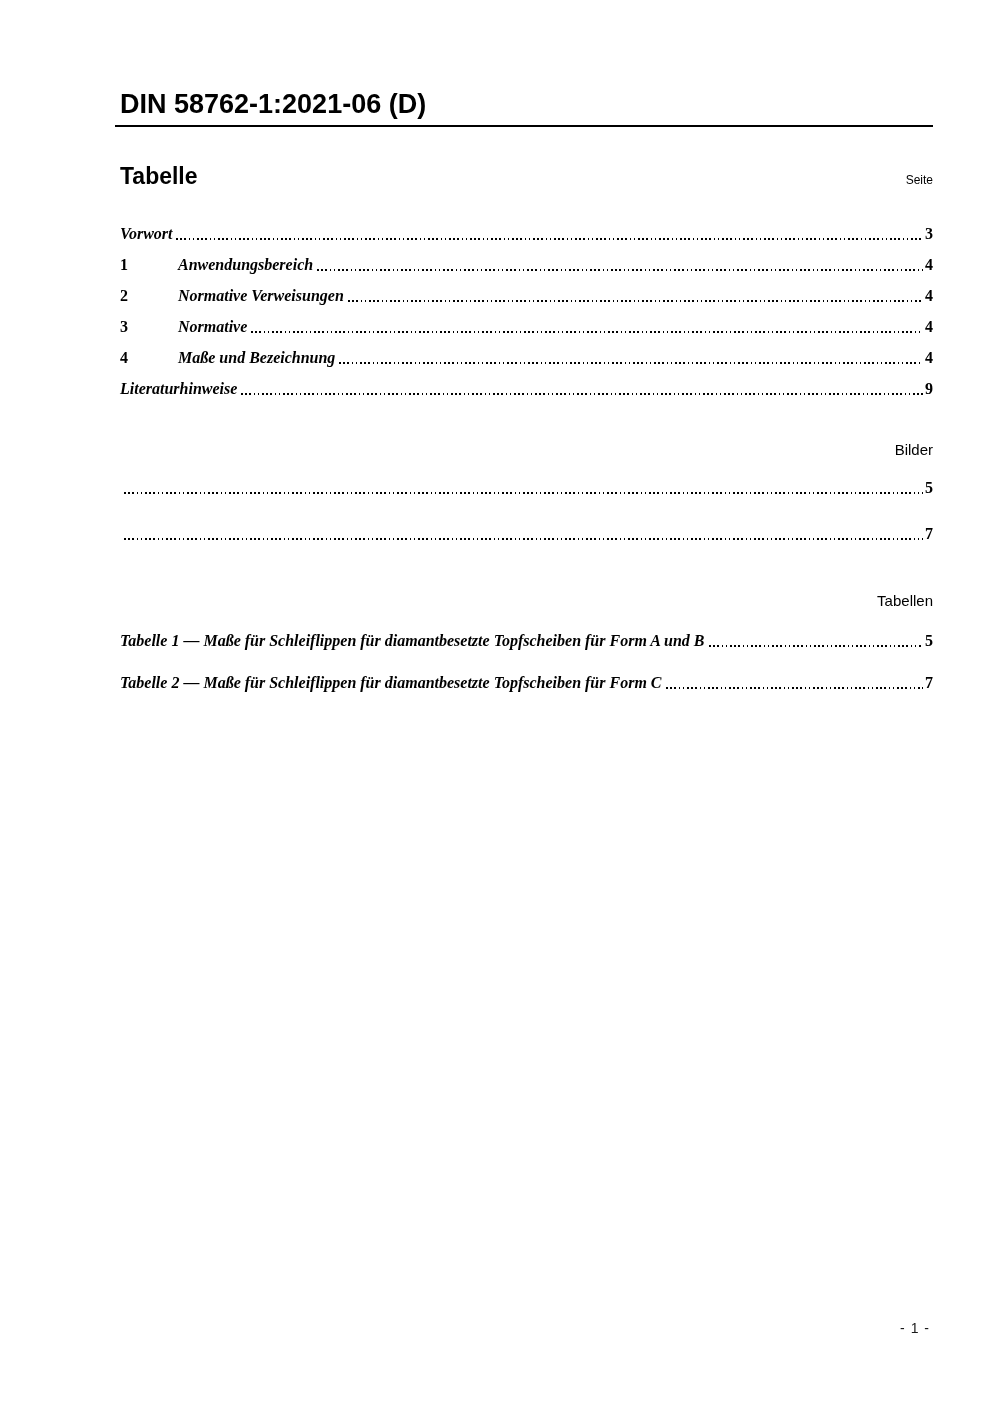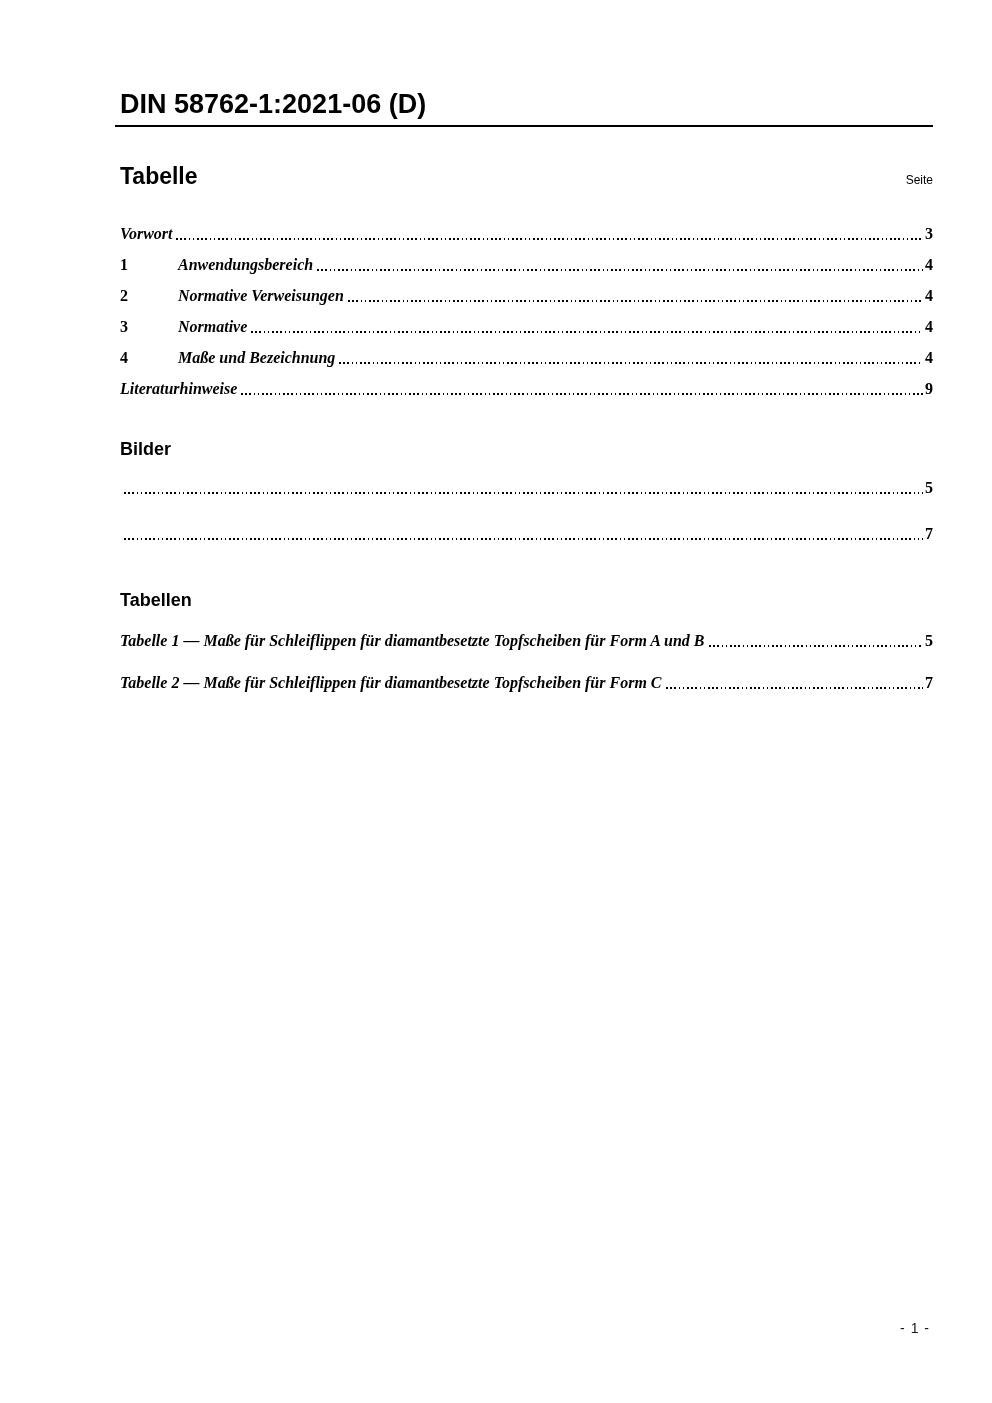--- a/index.html
+++ b/index.html
@@ -62,24 +62,25 @@
     flex: 1 1 auto;
     min-width: 16px;
     height: 2px;
     align-self: flex-end;
     margin: 0 2px 3px 4px;
     background-image: repeating-linear-gradient(90deg, #000 0 1.6px, transparent 1.6px 4.2px);
   }
   .row .pg { flex: none; }
 
   .sec-head {
-    font-size: 18px;
+    font-size: 15px;
     line-height: 19px;
-    font-weight: bold;
+    font-weight: normal;
     font-family: "Liberation Sans", sans-serif;
+    text-align: right;
   }
   .sec-head.bilder   { margin-top: 42px; }
   .sec-head.tabellen { margin-top: 48px; }
 
   .fig-list { margin-top: 19px; }
   .tbl-list { margin-top: 21px; }
   .fig-list .row { margin-bottom: 27px; }
   .tbl-list .row { margin-bottom: 23px; }
 
   .footer {

